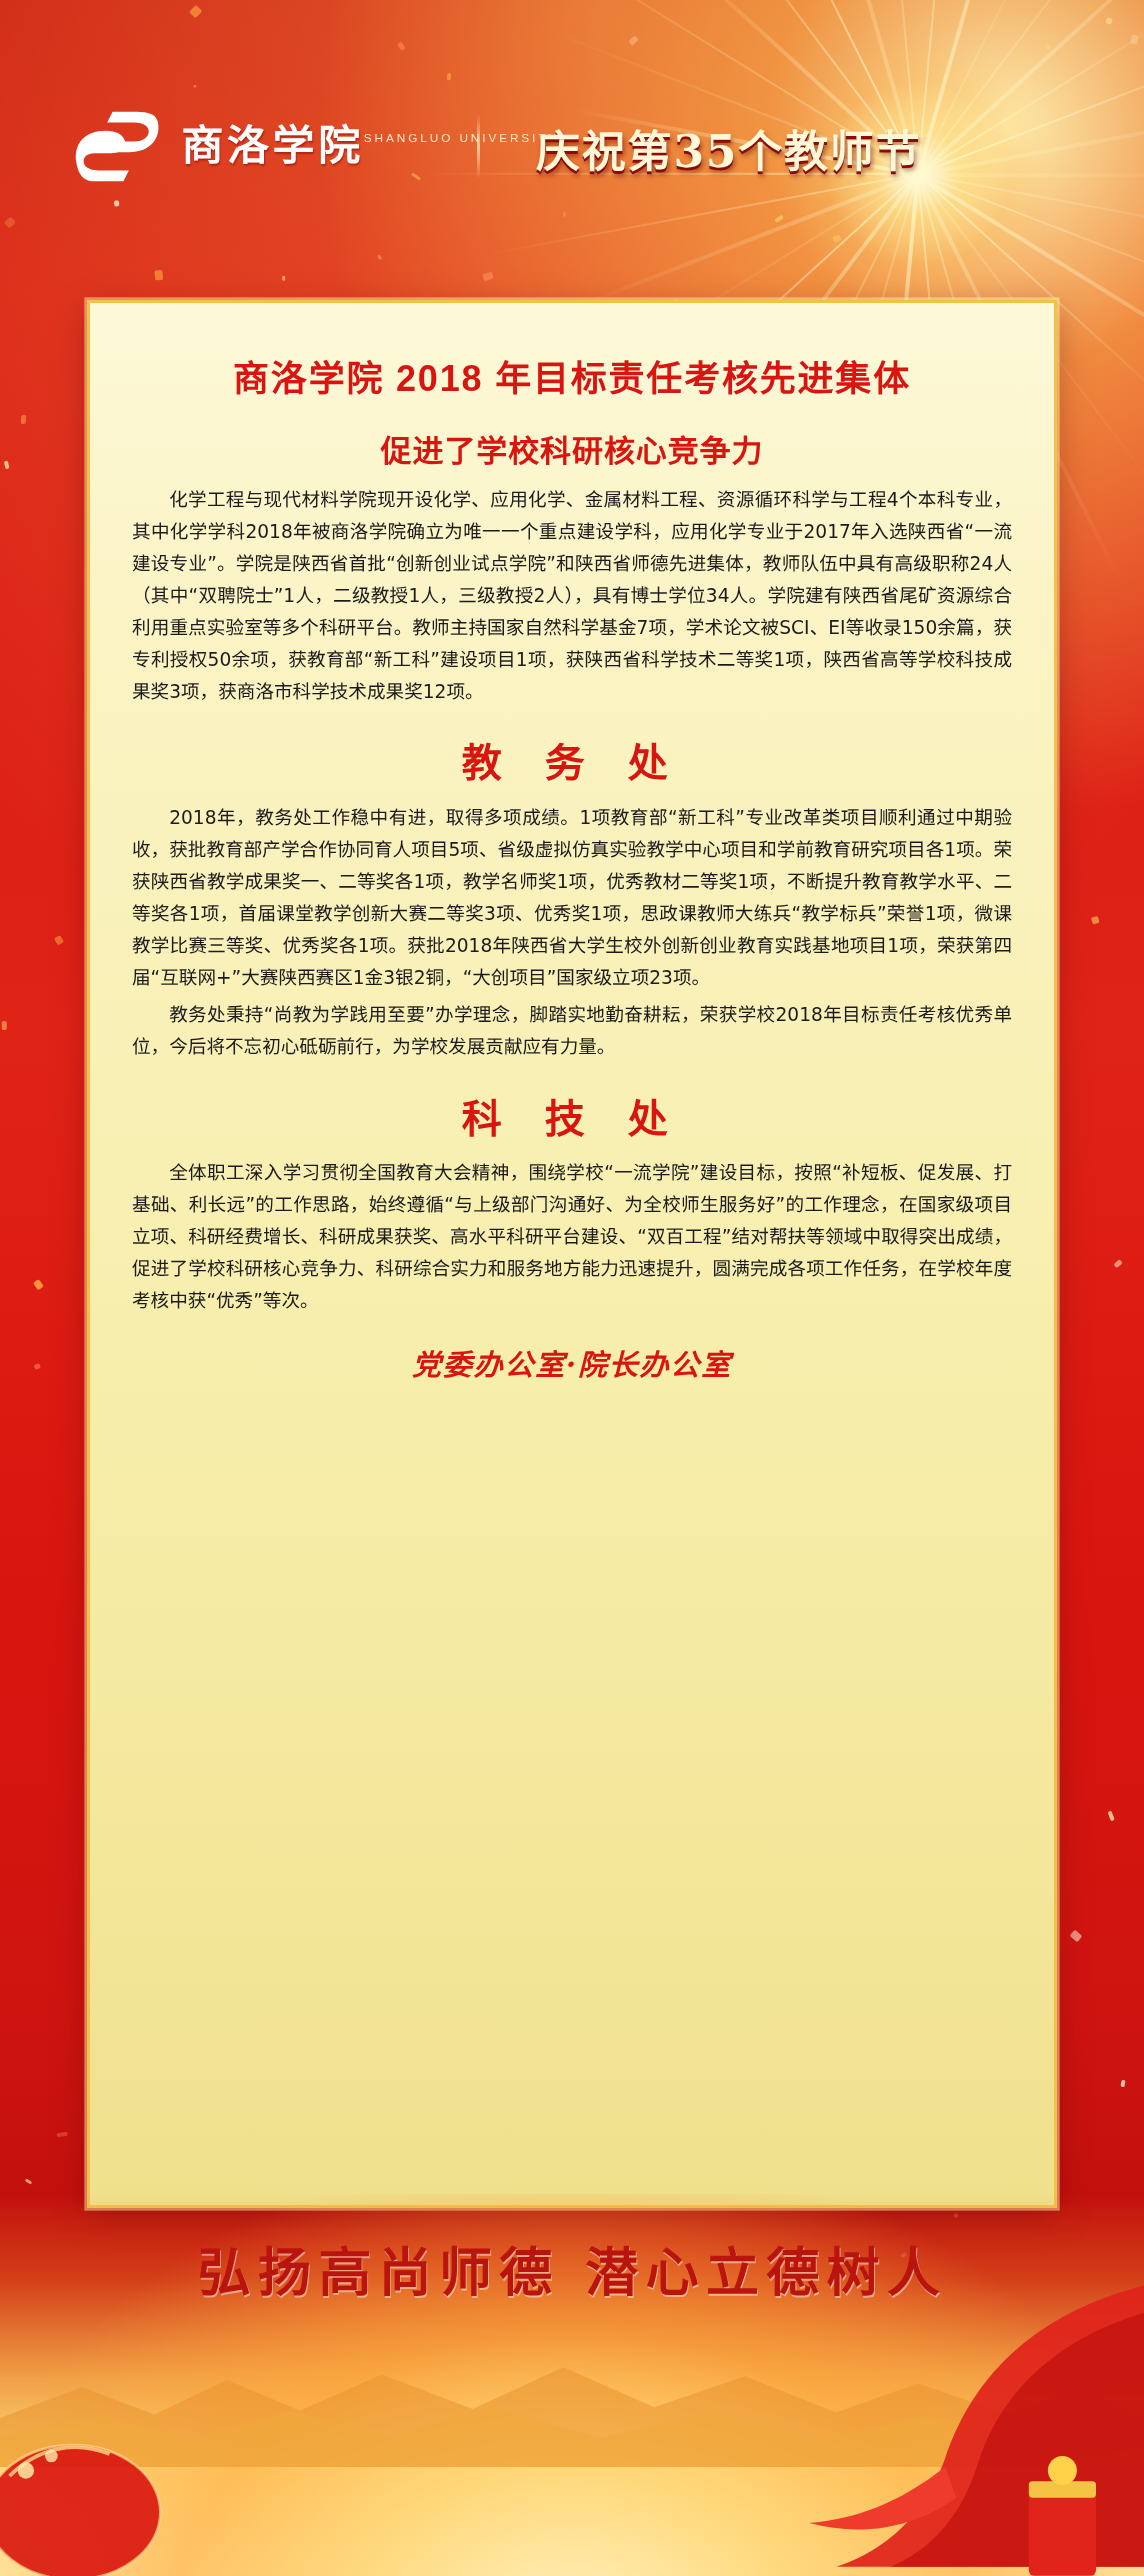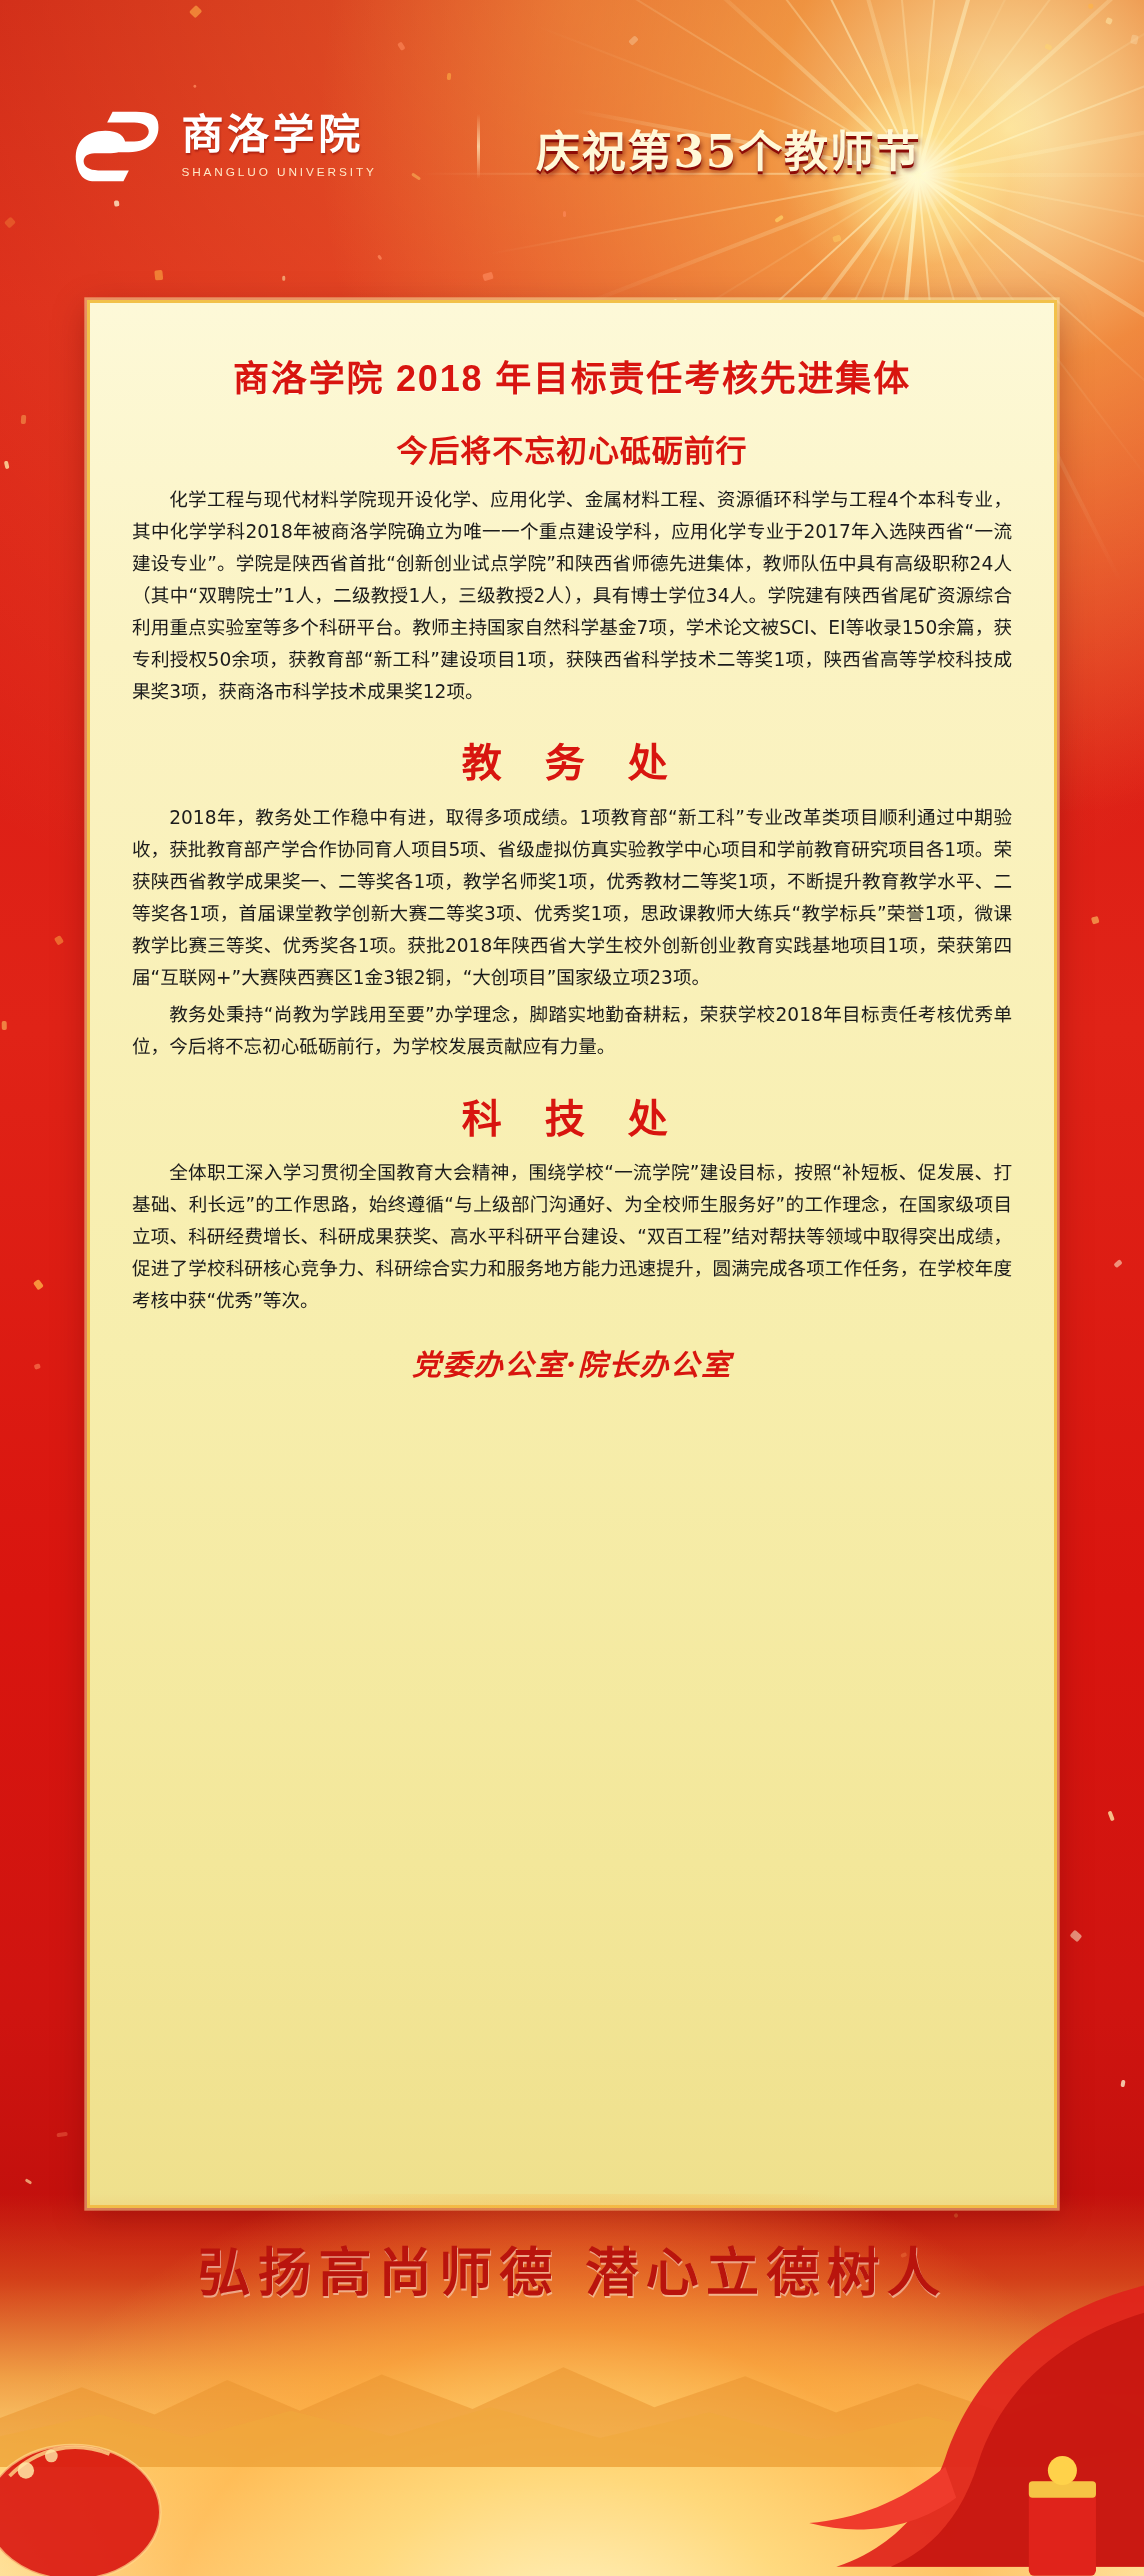--- a/index.html
+++ b/index.html
@@ -34,21 +34,21 @@
   
   .fleck{position:absolute;border-radius:1.8px;opacity:.85;}
   
   .header{
     position:absolute;top:107px;left:0;width:1145px;height:109px;
   }
   .logo-wrap{position:absolute;left:71px;top:0;display:flex;align-items:center;gap:16.4px;}
   .logo-mark{
     width:94px;height:78px;position:relative;flex:none;
   }
-  .logo-text{display:flex;flex-direction:column;justify-content:center;}
+  .logo-text{display:flex;flex-direction:row;justify-content:center;}
   .logo-cn{
     font-family:"DejaVu Serif","Liberation Serif",serif;
     font-size:42px;font-weight:bold;color:#ffffff;letter-spacing:3.6px;
     text-shadow:0.9px 1.8px 1.8px rgba(120,0,0,.45);
     line-height:1.05;
   }
   .logo-en{
     font-size:11.8px;color:#ffe9c8;letter-spacing:2.9px;margin-top:7.3px;
     font-family:"Liberation Sans",sans-serif;
   }
@@ -295,21 +295,21 @@
         <div class="logo-en">SHANGLUO UNIVERSITY</div>
       </div>
     </div>
     <div class="logo-div"></div>
     <div class="slogan">庆祝第35个教师节</div>
   </div>
 
   <div class="card">
     <div class="title-main">商洛学院 2018 年目标责任考核先进集体</div>
     <div id="sections">
-        <div class="sec-head h1">今后将不忘初心砥砺前行</div>
+        <div class="sec-head h1">促进了学校科研核心竞争力</div>
         <p class="body">化学工程与现代材料学院现开设化学、应用化学、金属材料工程、资源循环科学与工程4个本科专业，其中化学学科2018年被商洛学院确立为唯一一个重点建设学科，应用化学专业于2017年入选陕西省“一流建设专业”。学院是陕西省首批“创新创业试点学院”和陕西省师德先进集体，教师队伍中具有高级职称24人（其中“双聘院士”1人，二级教授1人，三级教授2人），具有博士学位34人。学院建有陕西省尾矿资源综合利用重点实验室等多个科研平台。教师主持国家自然科学基金7项，学术论文被SCI、EI等收录150余篇，获专利授权50余项，获教育部“新工科”建设项目1项，获陕西省科学技术二等奖1项，陕西省高等学校科技成果奖3项，获商洛市科学技术成果奖12项。</p>
         <div class="sec-head h2">教 务 处</div>
         <p class="body">2018年，教务处工作稳中有进，取得多项成绩。1项教育部“新工科”专业改革类项目顺利通过中期验收，获批教育部产学合作协同育人项目5项、省级虚拟仿真实验教学中心项目和学前教育研究项目各1项。荣获陕西省教学成果奖一、二等奖各1项，教学名师奖1项，优秀教材二等奖1项，不断提升教育教学水平、二等奖各1项，首届课堂教学创新大赛二等奖3项、优秀奖1项，思政课教师大练兵“教学标兵”荣誉1项，微课教学比赛三等奖、优秀奖各1项。获批2018年陕西省大学生校外创新创业教育实践基地项目1项，荣获第四届“互联网+”大赛陕西赛区1金3银2铜，“大创项目”国家级立项23项。</p>
         <p class="body">教务处秉持“尚教为学践用至要”办学理念，脚踏实地勤奋耕耘，荣获学校2018年目标责任考核优秀单位，今后将不忘初心砥砺前行，为学校发展贡献应有力量。</p>
         <div class="sec-head h2">科 技 处</div>
         <p class="body">全体职工深入学习贯彻全国教育大会精神，围绕学校“一流学院”建设目标，按照“补短板、促发展、打基础、利长远”的工作思路，始终遵循“与上级部门沟通好、为全校师生服务好”的工作理念，在国家级项目立项、科研经费增长、科研成果获奖、高水平科研平台建设、“双百工程”结对帮扶等领域中取得突出成绩，促进了学校科研核心竞争力、科研综合实力和服务地方能力迅速提升，圆满完成各项工作任务，在学校年度考核中获“优秀”等次。</p>
         <div class="sec-head h3">党委办公室·院长办公室</div>
       </div>
   </div>
 

